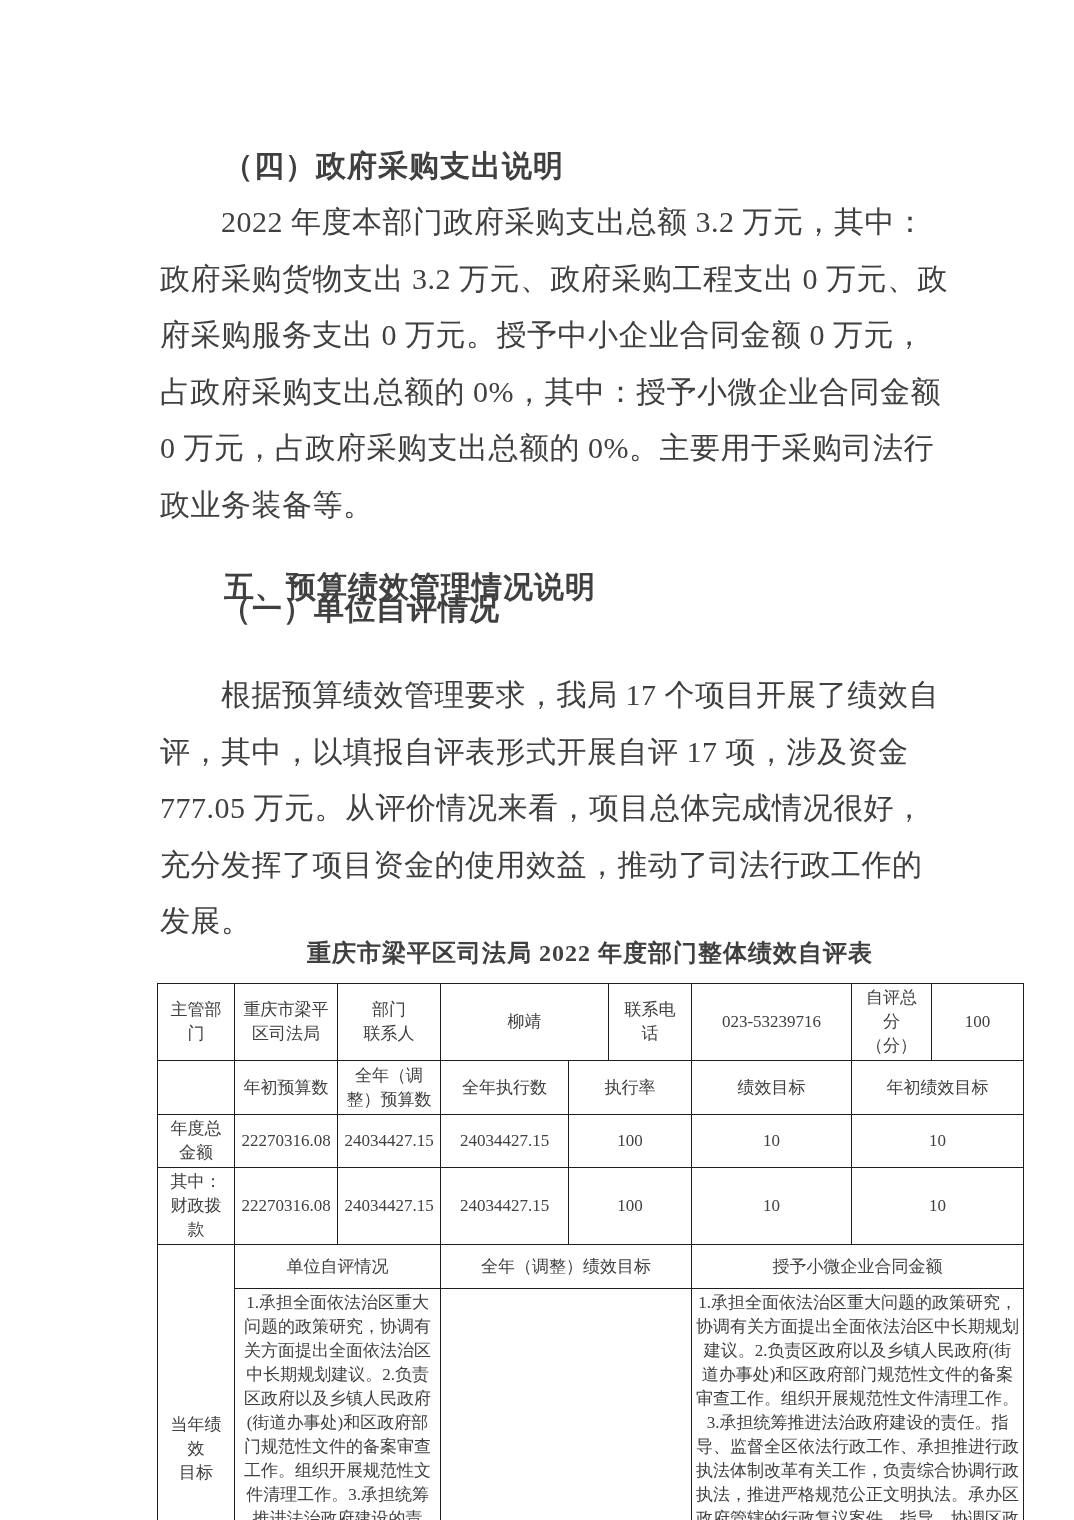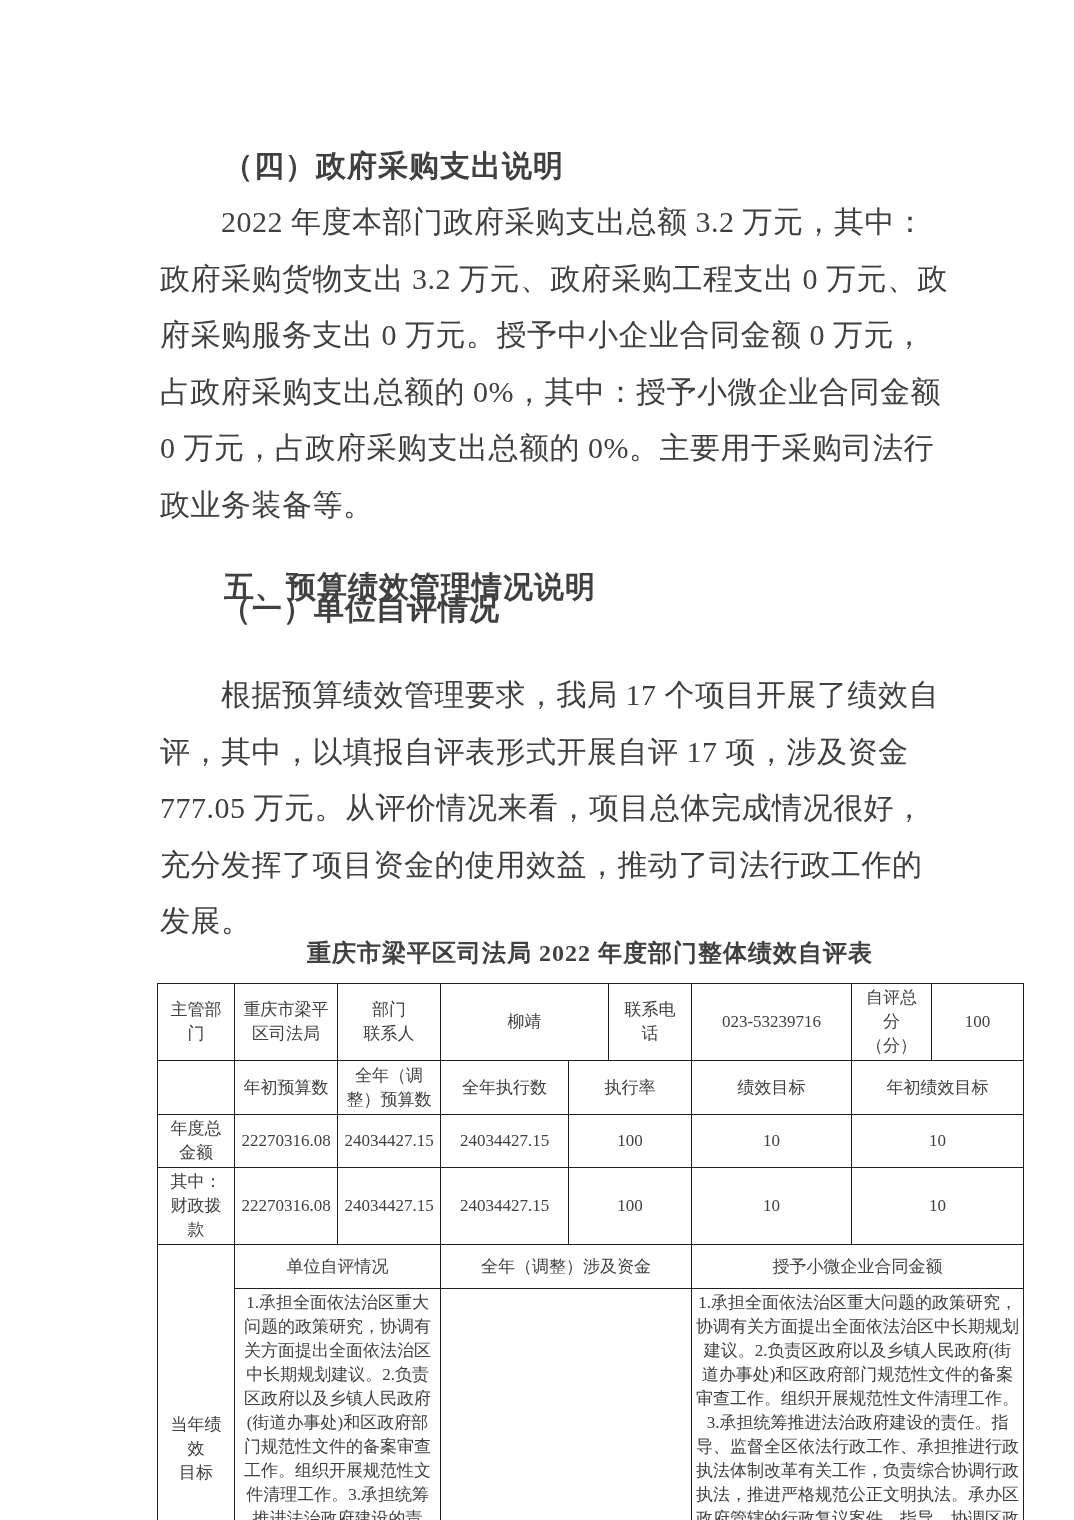--- a/index.html
+++ b/index.html
@@ -148,21 +148,21 @@
       <td colspan="2">100</td>
       <td>10</td>
       <td colspan="2">10</td>
     </tr>
 
     <tr style="height:44px">
       <td rowspan="2">当年绩
 效
 目标</td>
       <td colspan="2">单位自评情况</td>
-      <td colspan="3">全年（调整）涉及资金</td>
+      <td colspan="3">全年（调整）绩效目标</td>
       <td colspan="3">授予小微企业合同金额</td>
     </tr>
 
     <tr style="height:138px">
       <td colspan="2" class="small-text">1.承担全面依法治区重大问题的政策研究，协调有关方面提出全面依法治区中长期规划建议。2.负责区政府以及乡镇人民政府(街道办事处)和区政府部门规范性文件的备案审查工作。组织开展规范性文件清理工作。3.承担统筹推进法治政府建设的责任。指导、监督全区依法行政工作、承担推进行政执法体制改革有关工作，负责综合协调行政执法，推进严格规范公正文明</td>
       <td colspan="3" class="small-text"></td>
       <td colspan="3" class="small-text">1.承担全面依法治区重大问题的政策研究，协调有关方面提出全面依法治区中长期规划建议。2.负责区政府以及乡镇人民政府(街道办事处)和区政府部门规范性文件的备案审查工作。组织开展规范性文件清理工作。3.承担统筹推进法治政府建设的责任。指导、监督全区依法行政工作、承担推进行政执法体制改革有关工作，负责综合协调行政执法，推进严格规范公正文明执法。承办区政府管辖的行政复议案件，指导、协调区政府有关行政诉讼案件、行政裁决案件和国家赔偿案件。负责重庆市梁平区司法局管辖的国家赔偿行政应诉工作。负责全区政府法律顾问工作的指导和协调，承担区政府法律顾问有关工作。承办</td>
     </tr>
   </tbody>
     </table>

